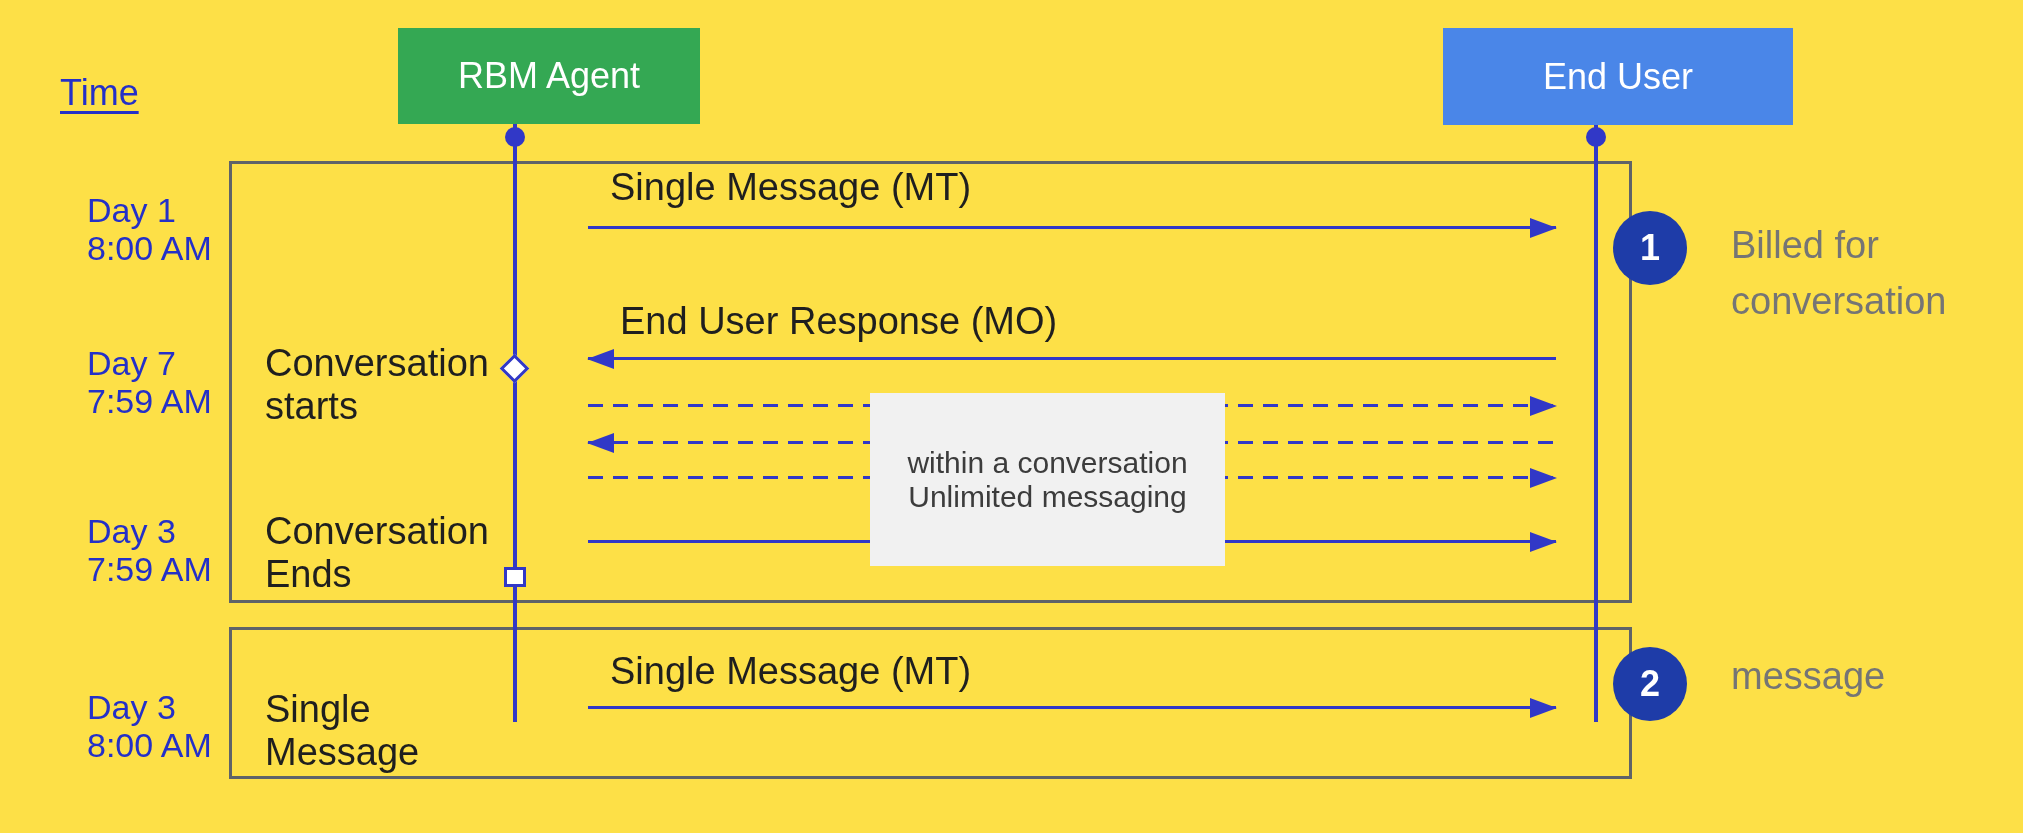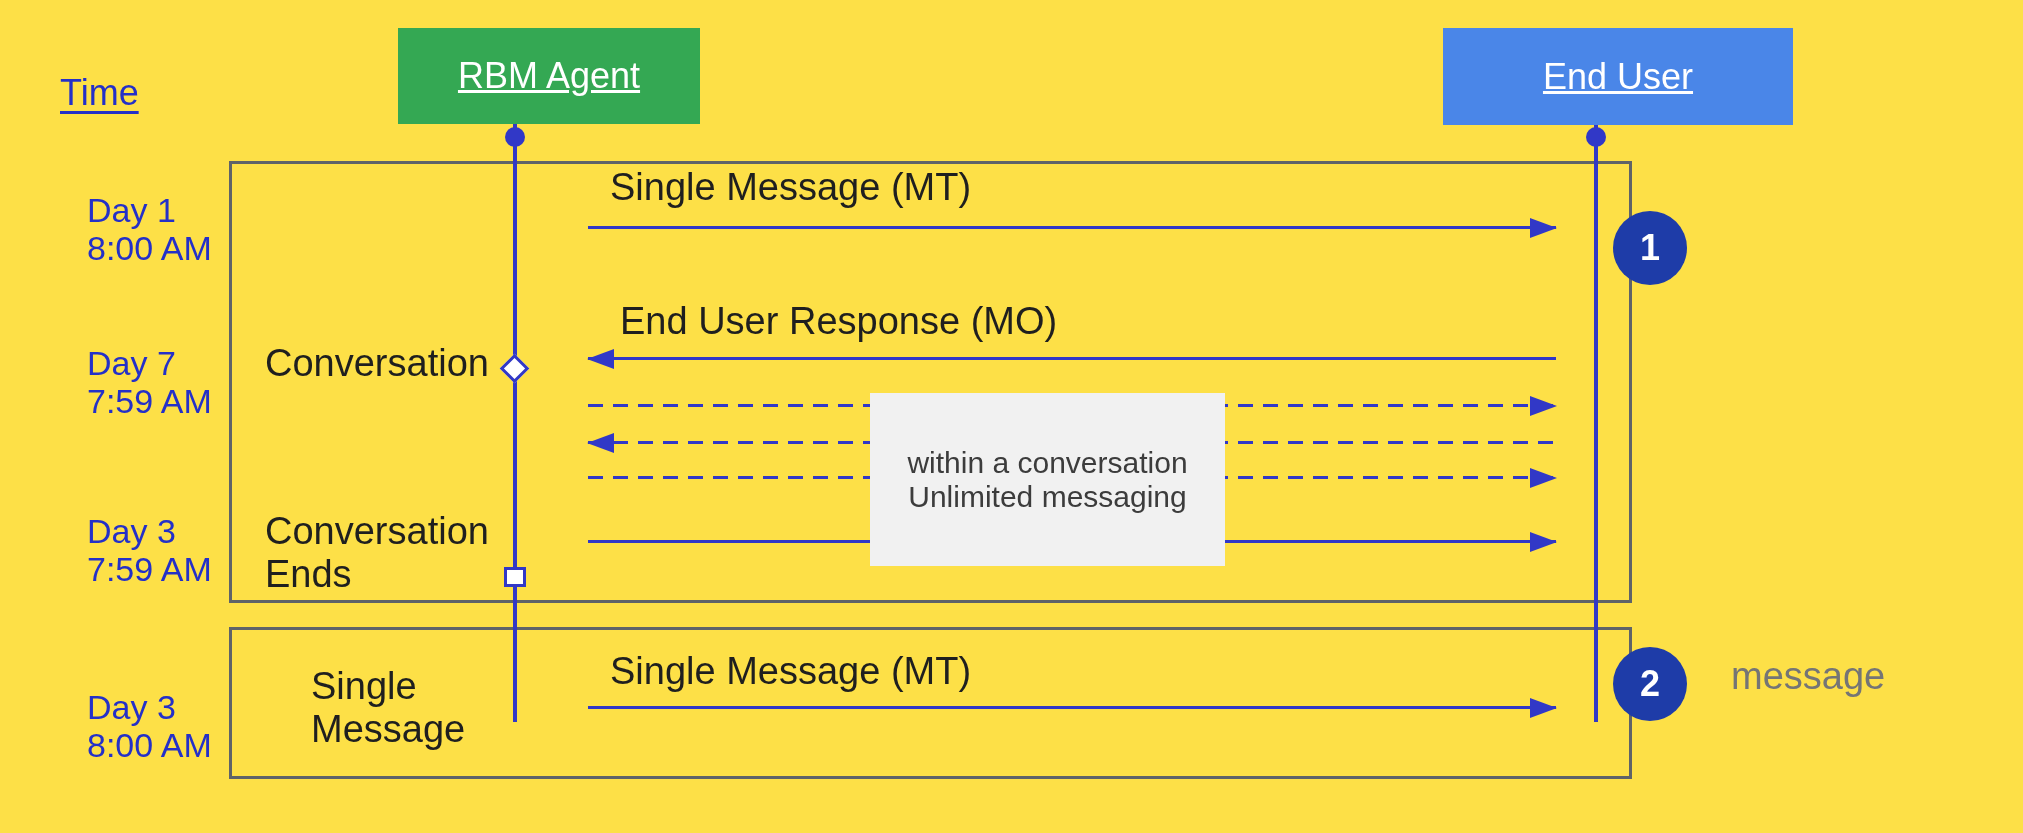--- a/index.html
+++ b/index.html
@@ -12,21 +12,21 @@
     --note-bg:#f1f1f1;
     --caption-color:#757575;
     --message-text-color:#1f1f1f;
   }
   html,body{margin:0;padding:0;background:#fff;}
   body{font-family:"Liberation Sans", sans-serif;}
   .stage{position:relative;width:2023px;height:833px;background:#fde047;overflow:hidden;}
 
   .time-label{position:absolute;left:60px;top:72px;font-size:36px;color:var(--timeline-text-color);text-decoration:underline;text-underline-offset:6px;}
 
-  .actor{position:absolute;top:28px;display:flex;align-items:center;justify-content:center;color:#fff;font-size:36px;text-decoration:underline;}
+  .actor{position:absolute;top:28px;display:flex;align-items:center;justify-content:center;color:#fff;font-size:36px;}
   .actor.agent{left:398px;width:302px;height:96px;background:var(--agent-color);}
   .actor.user{left:1443px;width:350px;height:97px;background:var(--end-user-color);}
 
   .lifeline{position:absolute;width:4px;background:var(--line-color);}
   .lifeline.agent{left:513px;top:124px;height:598px;}
   .lifeline.user{left:1594px;top:125px;height:597px;}
   .lifeline-dot{position:absolute;width:20px;height:20px;border-radius:50%;background:var(--line-color);}
   .lifeline-dot.agent{left:505px;top:127px;}
   .lifeline-dot.user{left:1586px;top:127px;}
 
@@ -98,26 +98,27 @@
     <span>Day 3</span>
     <span>7:59 AM</span>
   </div>
   <div class="day-label" style="top:688px;">
     <span>Day 3</span>
     <span>8:00 AM</span>
   </div>
 
   <div class="row-label" style="top:342px;">
     <span>Conversation</span>
+    <span>starts</span>
   </div>
   <div class="row-label" style="top:510px;">
     <span>Conversation</span>
     <span>Ends</span>
   </div>
-  <div class="row-label" style="top:665px;margin-left:46px;">
+  <div class="row-label" style="top:688px;">
     <span>Single</span>
     <span>Message</span>
   </div>
 
   <div class="msg" style="left:588px;top:226px;width:968px;">
     <div class="line solid"></div>
     <div class="head right"></div>
   </div>
   <div class="msg" style="left:588px;top:357px;width:968px;">
     <div class="line solid"></div>
@@ -157,17 +158,21 @@
   <div class="marker diamond"></div>
   <div class="marker square"></div>
 
   <div class="badge b1">
     <span>1</span>
   </div>
   <div class="badge b2">
     <span>2</span>
   </div>
 
+  <div class="caption c1">
+    <span>Billed for</span>
+    <span>conversation</span>
+  </div>
   <div class="caption c2">
     <span>message</span>
   </div>
 
 </div>
 
 </body></html>

